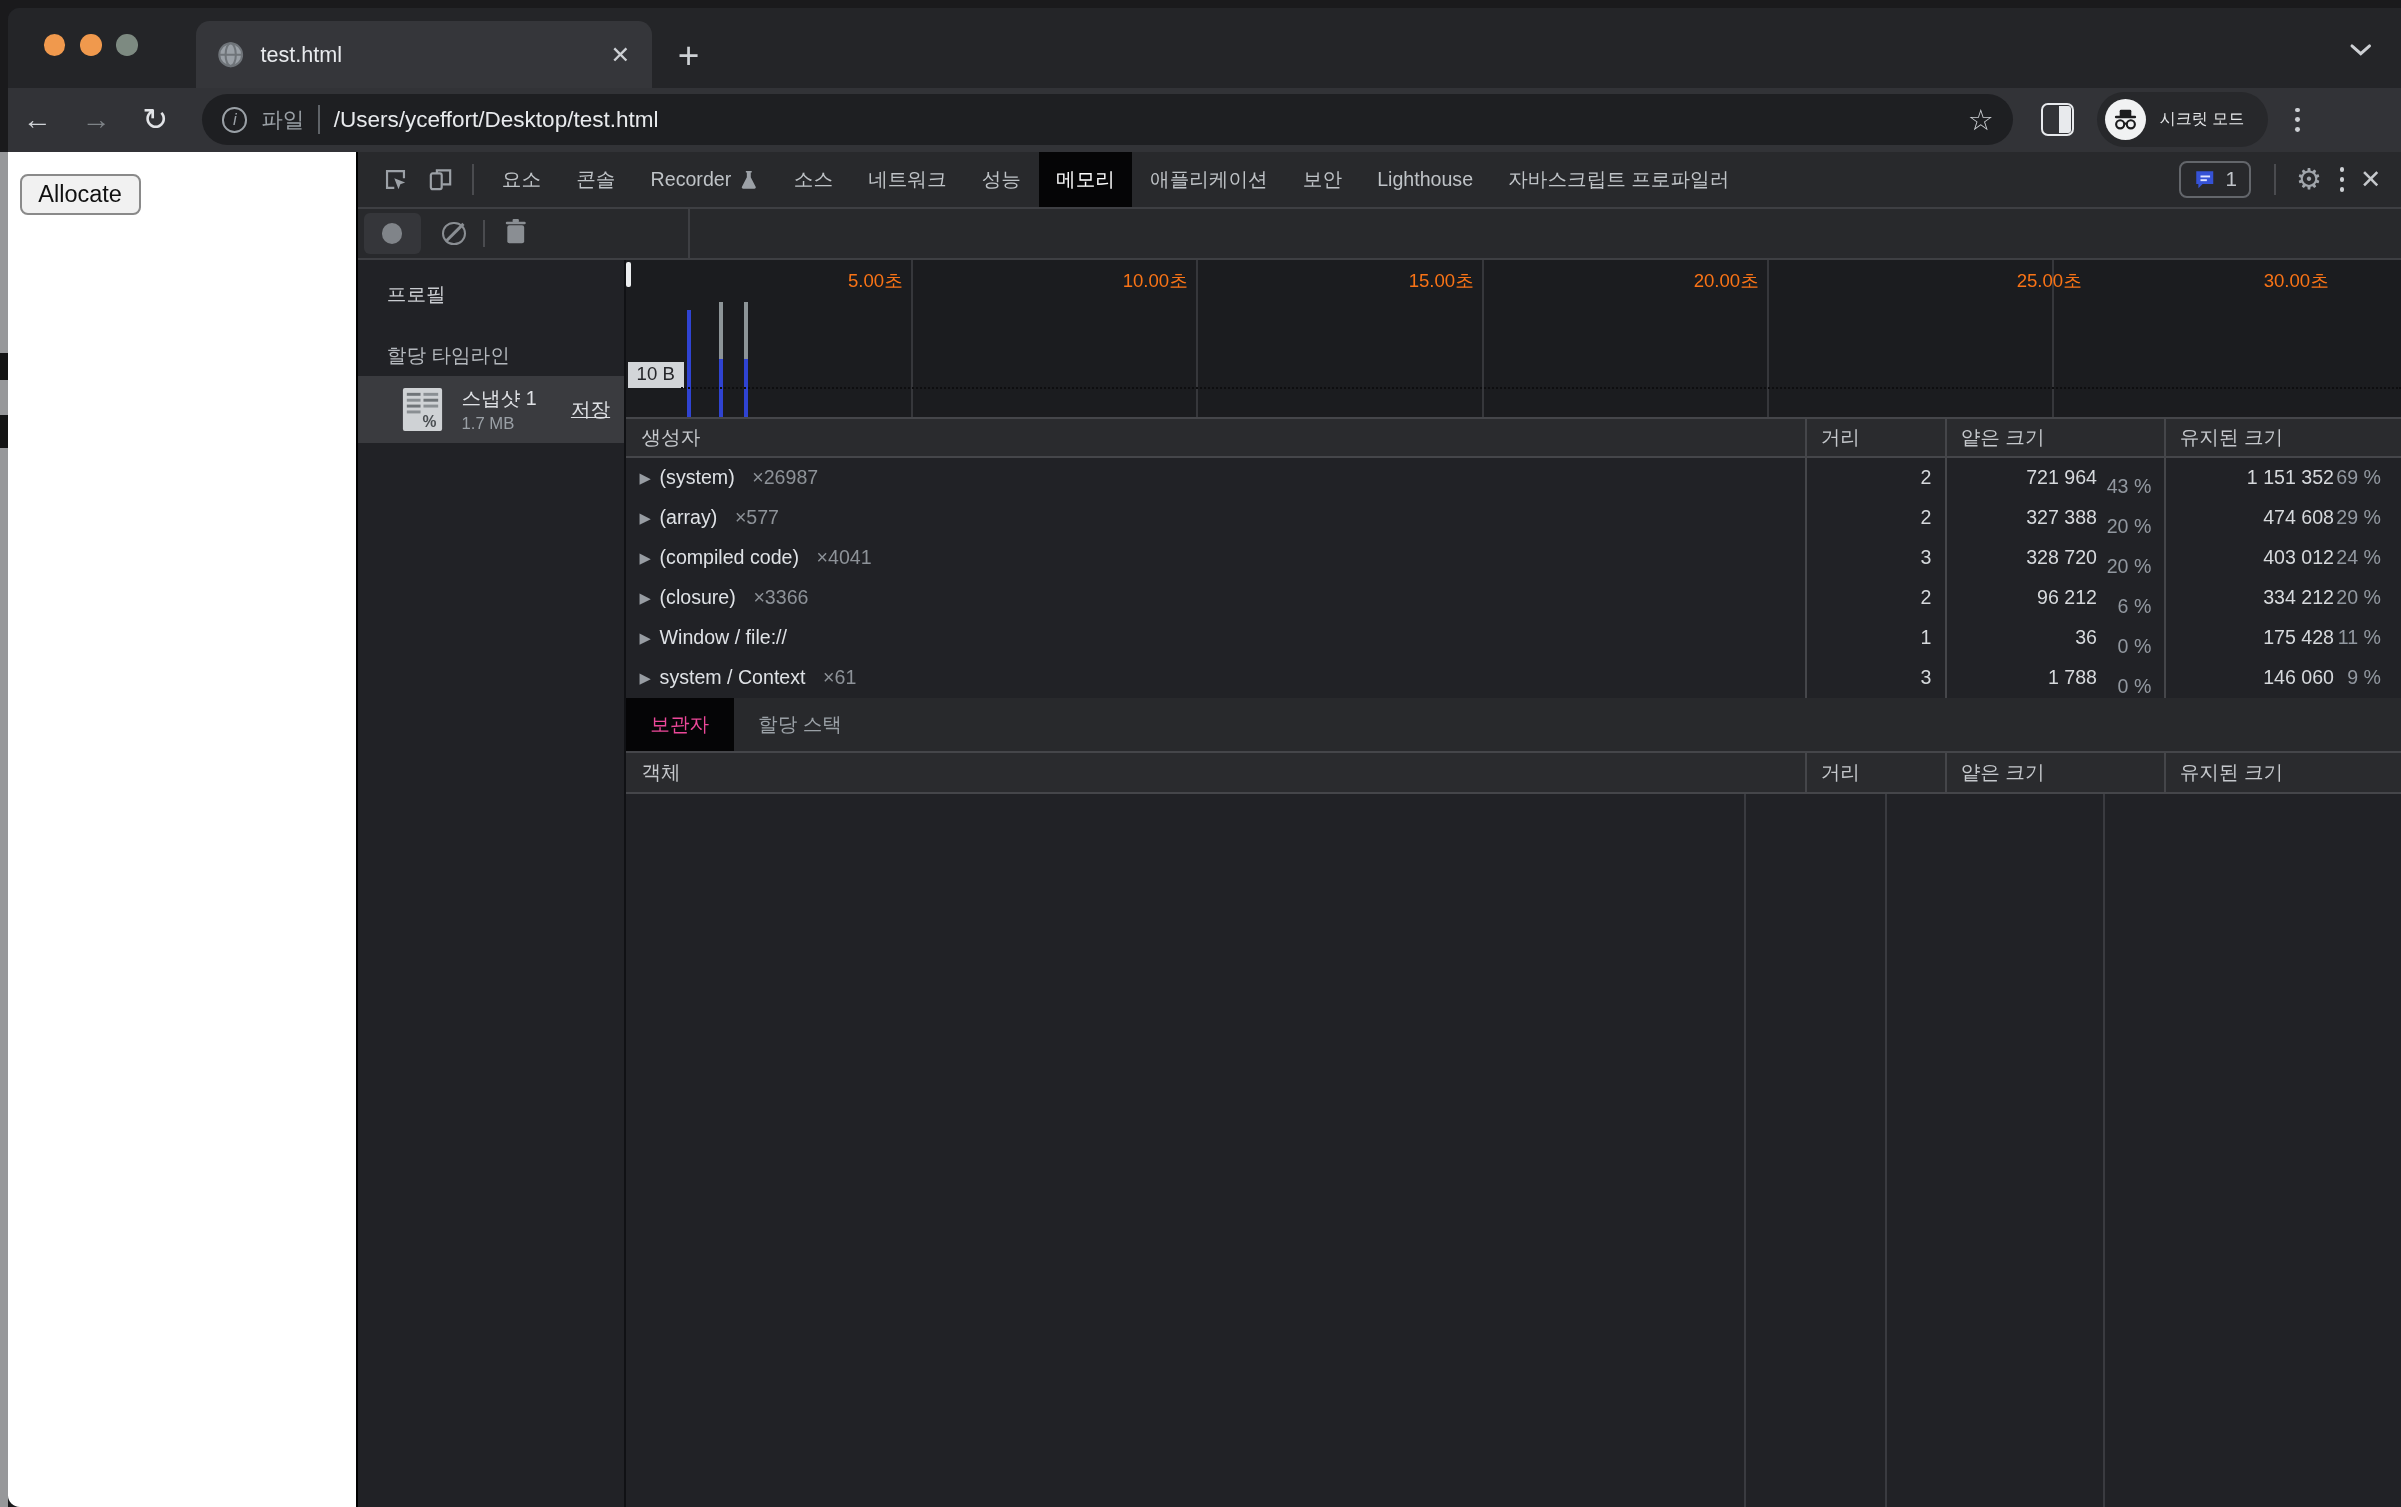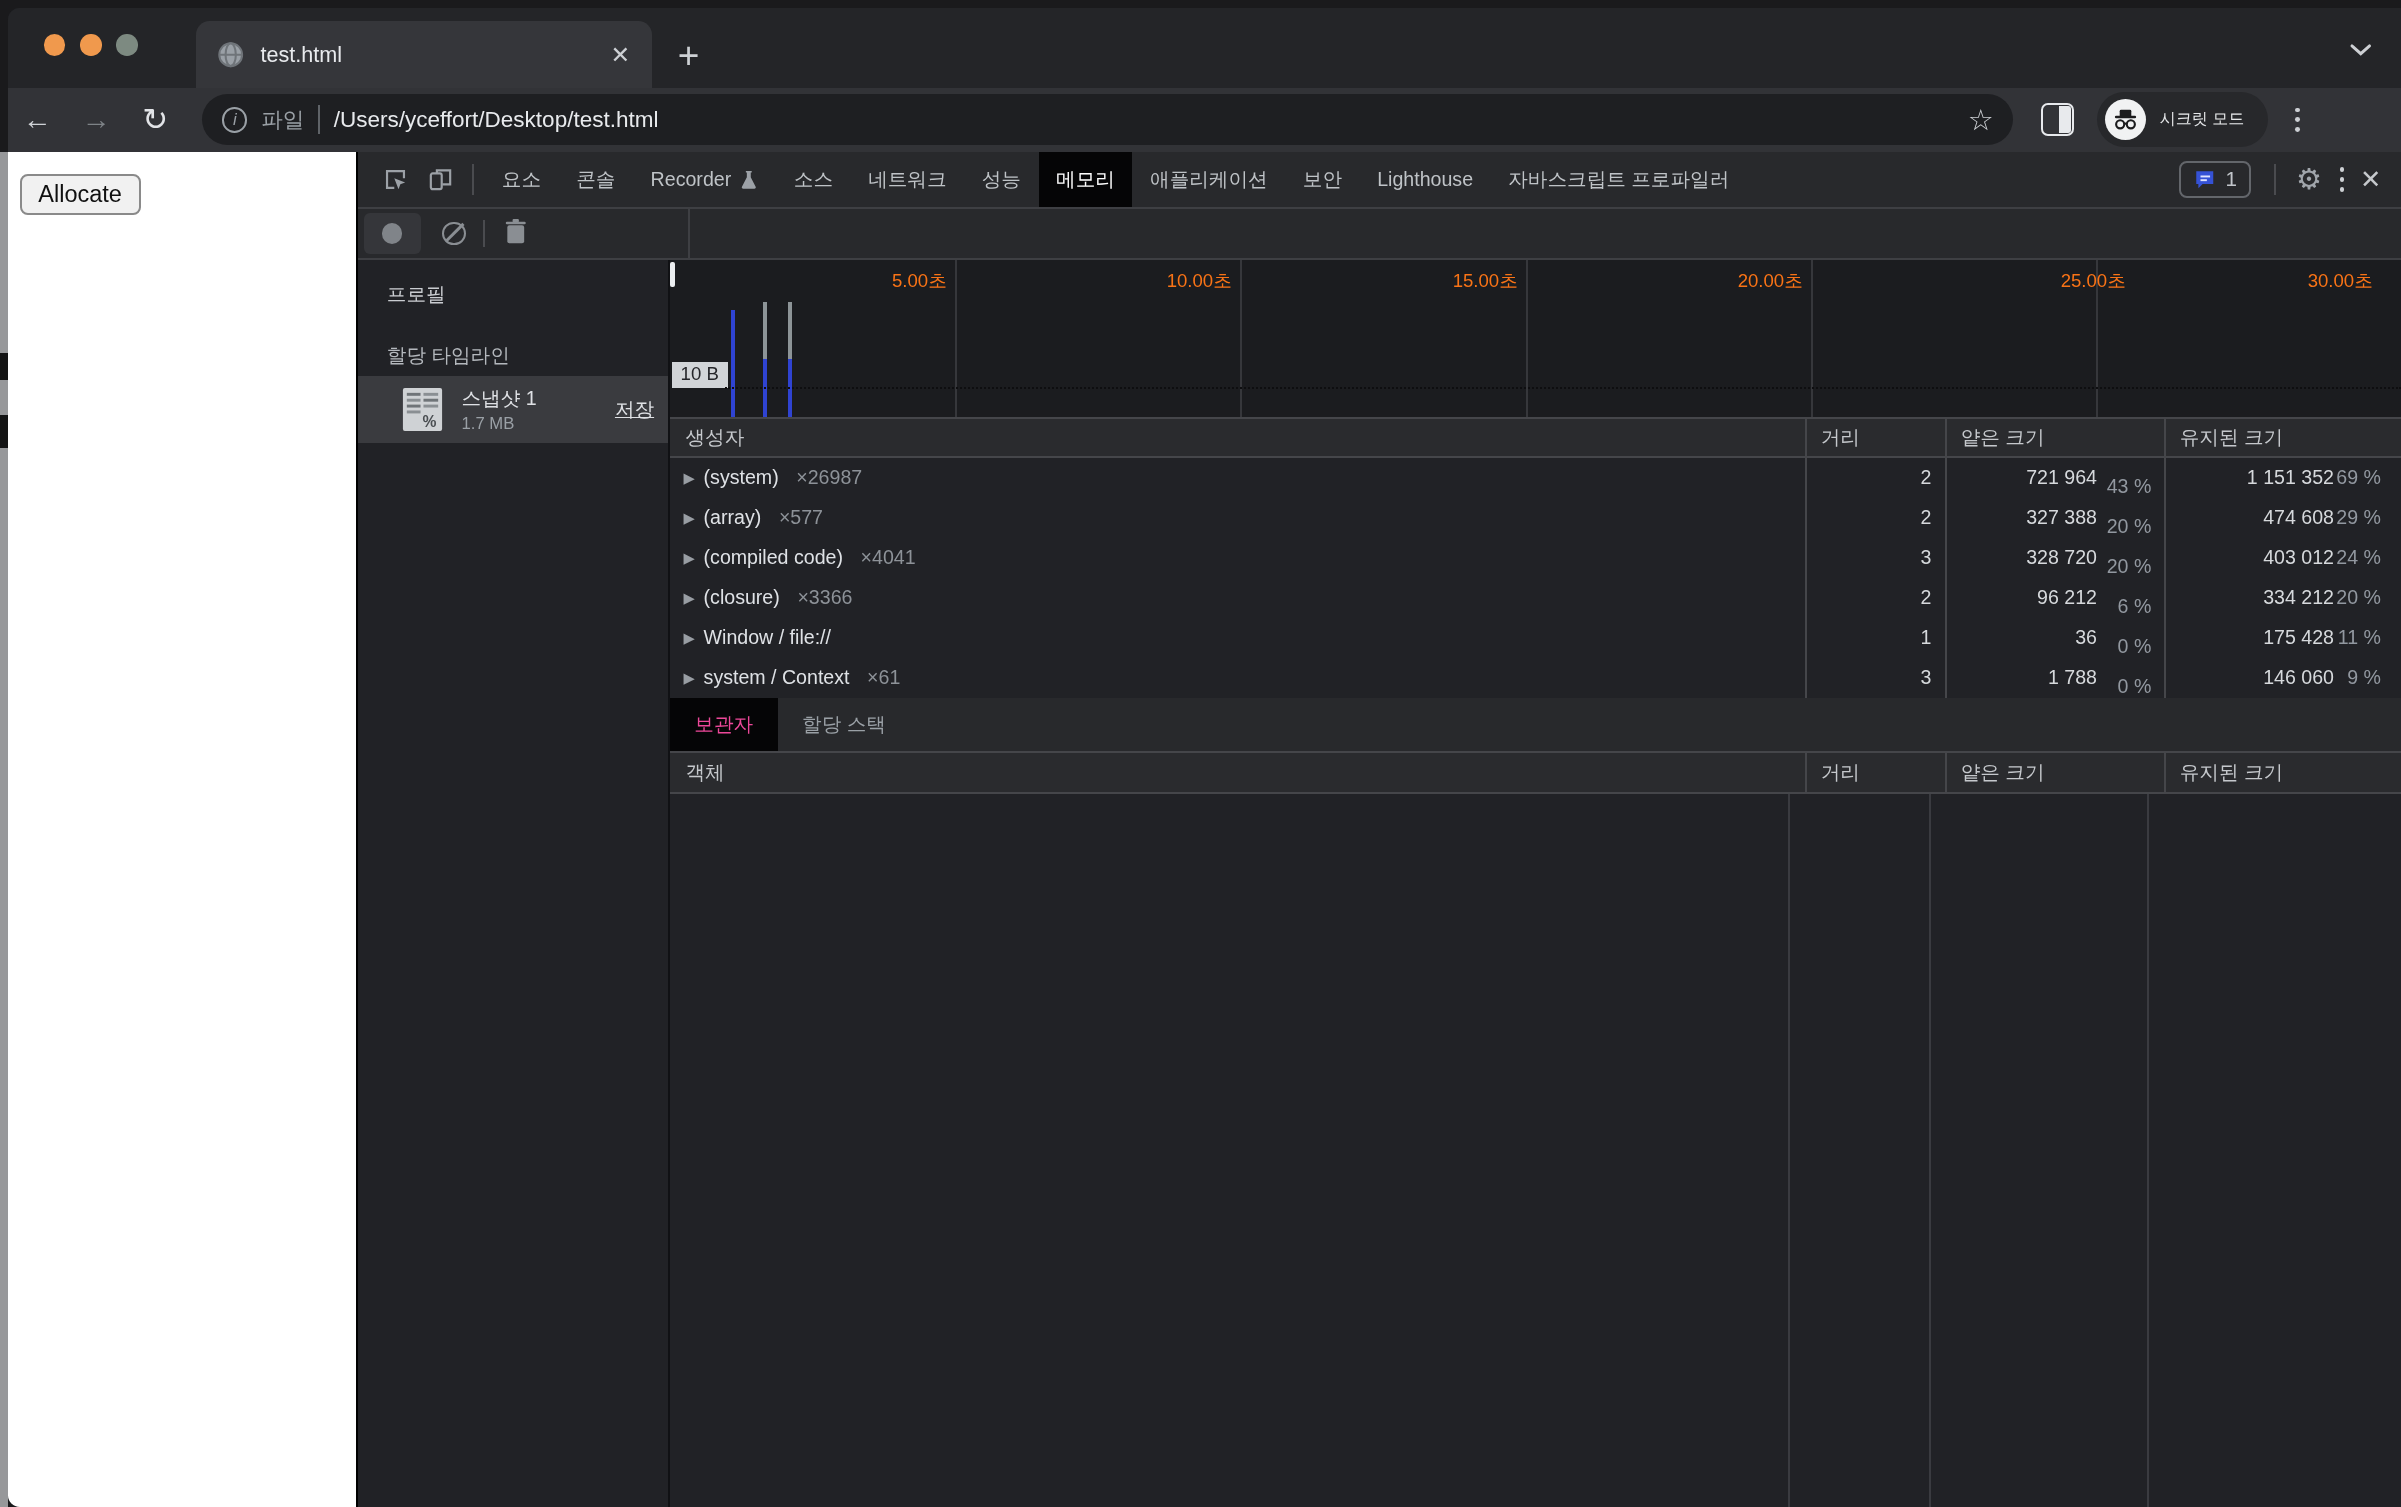--- a/index.html
+++ b/index.html
@@ -81,21 +81,21 @@
   .tb-right { flex:1; display:flex; align-items:center; padding-left:17.6px; }
   .summary-dd { color:#c6c9cd; font-size:19.6px; display:flex; align-items:center; gap:8.8px; }
   .dd-arrow { font-size:13.7px; color:#a9adb2; }
   .class-filter { width:243px; height:37px; margin-left:19.6px; background:#1d1e21; border:2px solid #6e7174;
                   color:#dfe2e6; font-size:19.6px; padding:0 9.8px; }
   .class-filter::placeholder { color:#8b9096; }
   .size-sep { width:2px; height:25.5px; background:#4a4b4f; margin:0 15.7px; }
   .selected-size { color:#c6c9cd; font-size:19.6px; }
 
   .dt-body { flex:1; display:flex; min-height:0; }
-  .profiles { width:312px; background:#212226; border-right:2px solid #101114; position:relative; }
+  .profiles { width:268px; background:#212226; border-right:2px solid #101114; position:relative; }
   .profiles-heading { position:absolute; left:29px; top:21.6px; color:#c9ccd0; font-size:19.6px; }
   .profiles-section { position:absolute; left:29px; top:82px; color:#b4b8bd; font-size:19.6px; }
   .snapshot-item { position:absolute; left:0; top:116px; width:100%; height:67px; background:#3a3b3f;
                    display:flex; align-items:center; padding:0 13.7px 0 41px; gap:15.7px; }
   .snap-meta { flex:1; }
   .snap-name { color:#dfe1e5; font-size:19.6px; }
   .snap-size { color:#9aa0a6; font-size:16.7px; margin-top:2px; }
   .snap-save { color:#dfe1e5; font-size:19.6px; text-decoration:underline; }
 
   .dt-main { flex:1; display:flex; flex-direction:column; min-width:0; }

